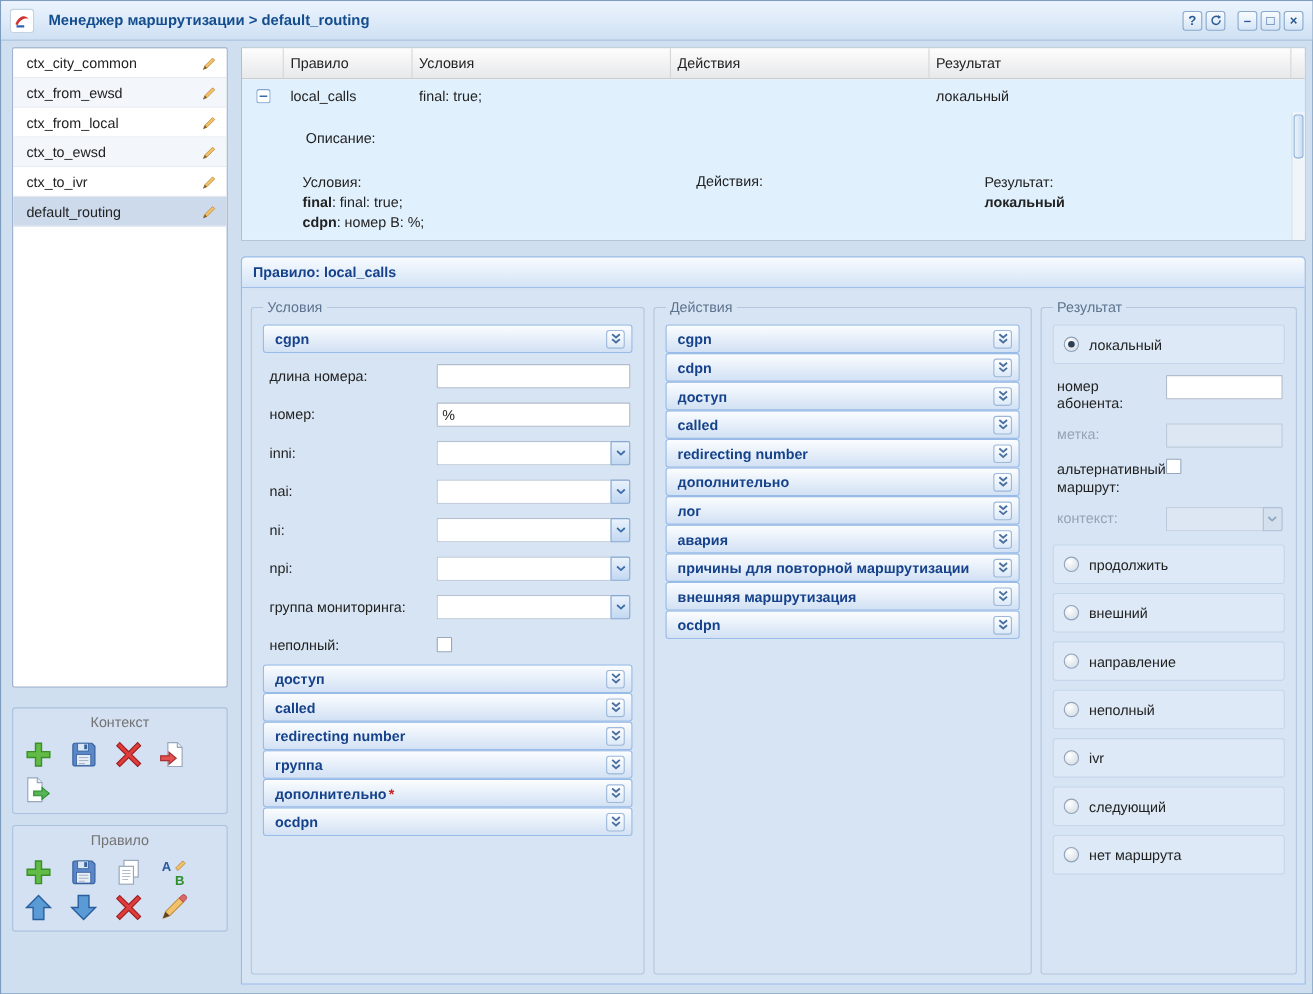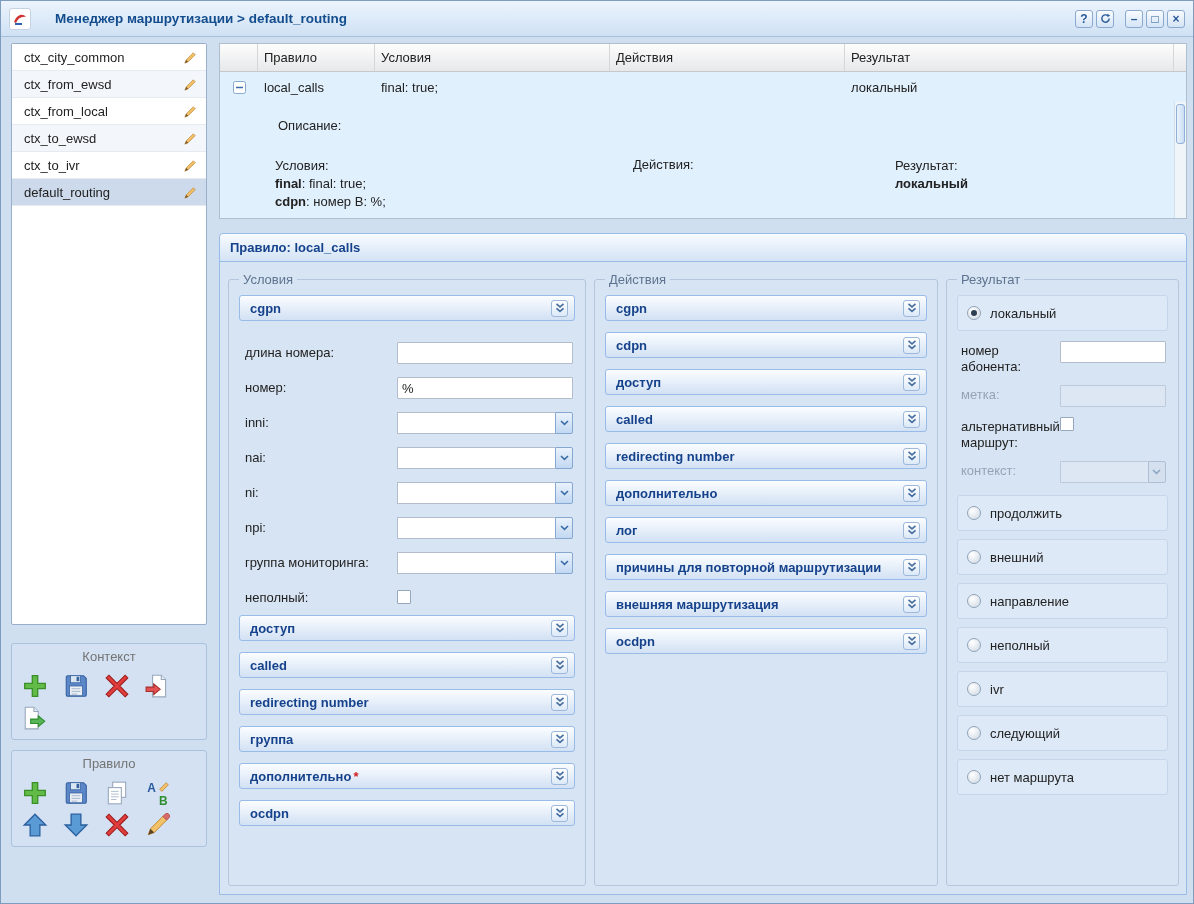--- a/index.html
+++ b/index.html
@@ -1,21 +1,21 @@
 <!DOCTYPE html>
 <html><head>
 <meta charset="utf-8">
 <style>
   *{box-sizing:border-box;margin:0;padding:0}
   html,body{width:1194px;height:904px}
   body{font-family:"Liberation Sans",sans-serif;font-size:13px;color:#222;background:#c7d8ea;overflow:hidden}
   .window{width:1194px;height:904px;border:1px solid #7d9cbe;background:#cfdff0;display:flex;flex-direction:column}
 
   
-  .titlebar{height:36px;flex:0 0 36px;display:flex;align-items:center;padding:0 8px;gap:24px;
+  .titlebar{height:36px;flex:0 0 36px;display:flex;align-items:center;padding:0 8px;gap:13px;
     background:linear-gradient(#ecf4fd,#cfe1f4);border-bottom:1px solid #a8c0dc}
   .app-icon{width:22px;height:22px;background:#fff;border:1px solid #c4d2e2;border-radius:3px;display:flex;align-items:center;justify-content:center}
   .title{font-weight:bold;color:#134d8e;font-size:13.5px}
   .win-buttons{margin-left:auto;display:flex;gap:3px;align-items:center}
   .winbtn{width:18px;height:18px;border:1px solid #8aa9cc;border-radius:3px;background:linear-gradient(#f9fcff,#d4e4f6);
     color:#2a5a96;font-family:"Liberation Sans",sans-serif;font-weight:bold;font-size:12px;line-height:1;
     display:flex;align-items:center;justify-content:center;cursor:pointer;padding:0}
   .winbtn.gap{margin-left:8px}
 
   
@@ -75,21 +75,21 @@
     border-radius:4px 4px 0 0;display:flex;align-items:center;padding:0 10px;color:#15428b;font-weight:bold}
   .re-body{flex:1;display:flex;gap:8px;padding:10px 8px 8px;min-height:0}
   fieldset{border:1px solid #b3c6de;border-radius:3px;padding:8px 10px;min-height:0;overflow:hidden}
   legend{color:#5d738f;padding:0 4px;font-size:13px}
   .fs-cond{width:356px;flex:0 0 356px}
   .fs-act{width:344px;flex:0 0 344px}
   .fs-res{flex:1}
 
   
   .cbar{height:26px;border:1px solid #99bbe8;border-radius:3px;background:linear-gradient(#fbfdff,#d2e1f4);
-    display:flex;align-items:center;padding:0 6px 0 10px;margin-bottom:11px;cursor:pointer}
+    display:flex;align-items:center;padding:0 6px 0 10px;cursor:pointer}
   .cbar .slbl{color:#15428b;font-weight:bold;flex:1;white-space:nowrap;overflow:hidden}
   .req{color:#d02020;font-weight:bold;margin-left:2px;margin-right:4px}
   .chev{width:17px;height:17px;border:1px solid #9db8d8;border-radius:3px;background:linear-gradient(#ffffff,#dce9f8);
     display:flex;align-items:center;justify-content:center;cursor:pointer;flex:0 0 17px}
   .chev.up svg{transform:rotate(180deg)}
 
   
   .cdpn-body{padding:10px 2px 2px 6px}
   .frow{display:flex;align-items:flex-start;margin-bottom:13px}
   .frow .flbl{width:152px;flex:0 0 152px;padding-top:3px;color:#222}
@@ -540,20 +540,29 @@
             <div class="cbar">
               <span class="slbl">лог</span>
               <span class="chev">
                   <svg width="12" height="12" viewBox="0 0 12 12">
                     <path d="M2.5 1.8 L6 4.8 L9.5 1.8" fill="none" stroke="#4a70a0" stroke-width="1.7"></path>
                     <path d="M2.5 6.4 L6 9.4 L9.5 6.4" fill="none" stroke="#4a70a0" stroke-width="1.7"></path>
                   </svg>
                 </span>
             </div>
             <div class="cbar">
+              <span class="slbl">авария</span>
+              <span class="chev">
+                  <svg width="12" height="12" viewBox="0 0 12 12">
+                    <path d="M2.5 1.8 L6 4.8 L9.5 1.8" fill="none" stroke="#4a70a0" stroke-width="1.7"></path>
+                    <path d="M2.5 6.4 L6 9.4 L9.5 6.4" fill="none" stroke="#4a70a0" stroke-width="1.7"></path>
+                  </svg>
+                </span>
+            </div>
+            <div class="cbar">
               <span class="slbl">причины для повторной маршрутизации</span>
               <span class="chev">
                   <svg width="12" height="12" viewBox="0 0 12 12">
                     <path d="M2.5 1.8 L6 4.8 L9.5 1.8" fill="none" stroke="#4a70a0" stroke-width="1.7"></path>
                     <path d="M2.5 6.4 L6 9.4 L9.5 6.4" fill="none" stroke="#4a70a0" stroke-width="1.7"></path>
                   </svg>
                 </span>
             </div>
             <div class="cbar">
               <span class="slbl">внешняя маршрутизация</span>

